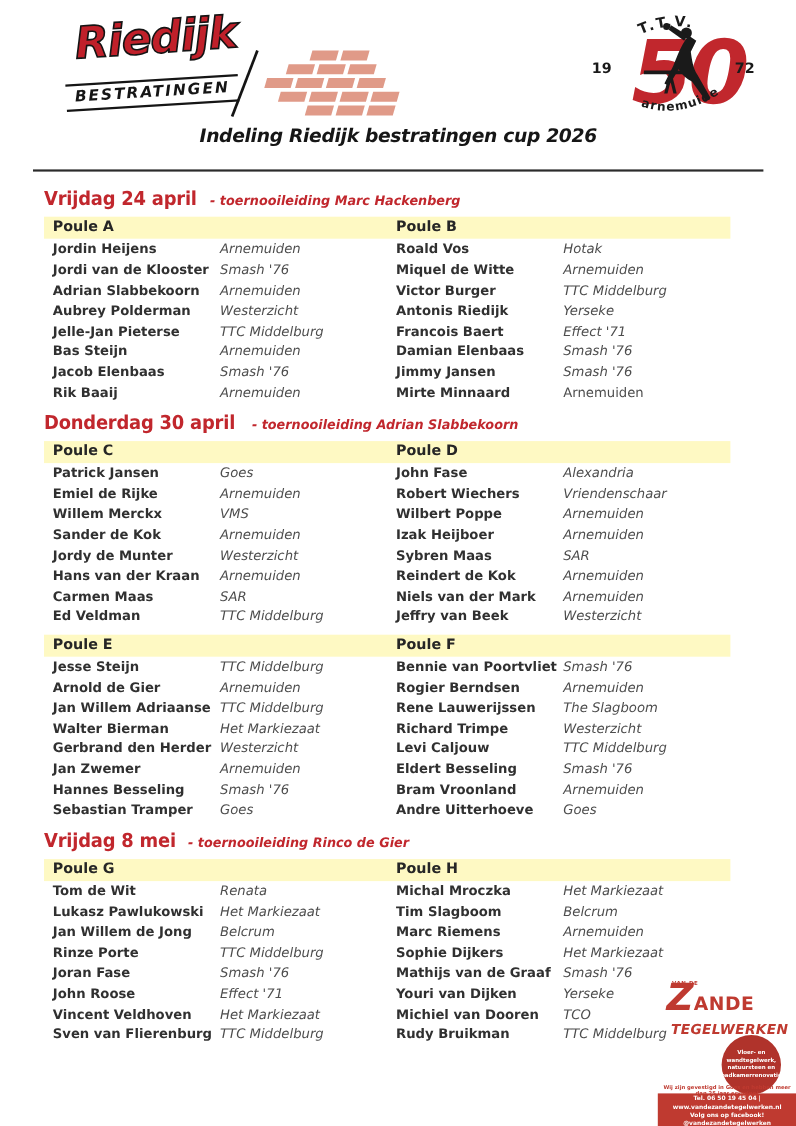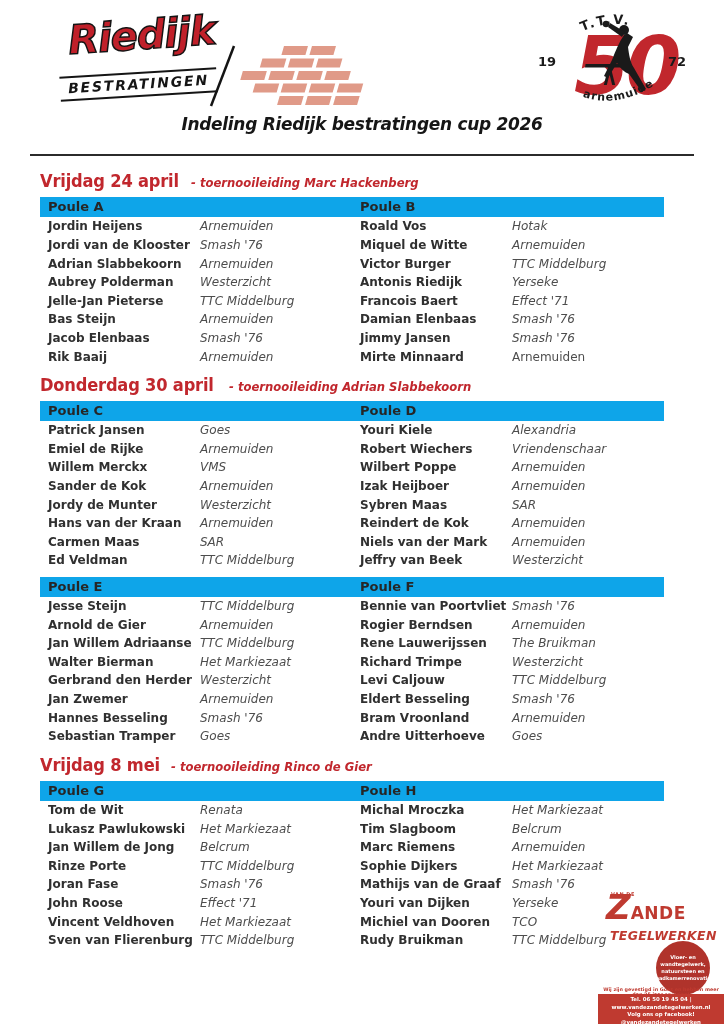--- a/index.html
+++ b/index.html
@@ -24,21 +24,21 @@
   .title-rule{position:absolute;left:30px;top:154px;width:664px;height:2px;background:#2b2b2b;}
 
   
   .sections{position:absolute;left:40px;top:169px;width:624px;}
   .sec{margin-bottom:7px;}
   .sec-head{height:24px;line-height:24px;margin-bottom:4px;white-space:nowrap;}
   .sec-date{display:inline-block;font-size:17.5px;font-weight:bold;color:#c1272d;
     transform:scaleX(0.93);transform-origin:left center;letter-spacing:-0.2px;}
   .sec-leader{display:inline-block;font-size:12px;font-weight:bold;font-style:italic;color:#c1272d;
     margin-left:2px;transform:scaleX(0.97);transform-origin:left center;}
-  .pool-bar{position:relative;height:20px;background:#0ea5e9;}
+  .pool-bar{position:relative;height:20px;background:#fef9c3;}
   .pl{position:absolute;top:0;line-height:20px;font-size:13px;font-weight:bold;color:#262626;}
   .pl1{left:8px;} .pl2{left:320px;}
   .pool-cols{display:flex;justify-content:flex-end;}
   .pool-col{width:320px;box-sizing:border-box;padding-left:8px;}
   .pool-col.right{width:304px;padding-left:0;}
   .prow{height:18.62px;display:flex;align-items:center;white-space:nowrap;}
   .pname{width:152px;font-size:12px;font-weight:bold;color:#303030;flex:0 0 152px;}
   .pclub{font-size:12px;font-style:italic;color:#4d4d4d;}
   .pclub.upright{font-style:normal;}
 
@@ -233,21 +233,21 @@
               <span class="pname">Carmen Maas</span>
               <span class="pclub">SAR</span>
             </div>
             <div class="prow">
               <span class="pname">Ed Veldman</span>
               <span class="pclub">TTC Middelburg</span>
             </div>
           </div>
           <div class="pool-col right">
             <div class="prow">
-              <span class="pname">Youri Kiele</span>
+              <span class="pname">John Fase</span>
               <span class="pclub">Alexandria</span>
             </div>
             <div class="prow">
               <span class="pname">Robert Wiechers</span>
               <span class="pclub">Vriendenschaar</span>
             </div>
             <div class="prow">
               <span class="pname">Wilbert Poppe</span>
               <span class="pclub">Arnemuiden</span>
             </div>
@@ -318,21 +318,21 @@
             <div class="prow">
               <span class="pname">Bennie van Poortvliet</span>
               <span class="pclub">Smash '76</span>
             </div>
             <div class="prow">
               <span class="pname">Rogier Berndsen</span>
               <span class="pclub">Arnemuiden</span>
             </div>
             <div class="prow">
               <span class="pname">Rene Lauwerijssen</span>
-              <span class="pclub">The Bruikman</span>
+              <span class="pclub">The Slagboom</span>
             </div>
             <div class="prow">
               <span class="pname">Richard Trimpe</span>
               <span class="pclub">Westerzicht</span>
             </div>
             <div class="prow">
               <span class="pname">Levi Caljouw</span>
               <span class="pclub">TTC Middelburg</span>
             </div>
             <div class="prow">

